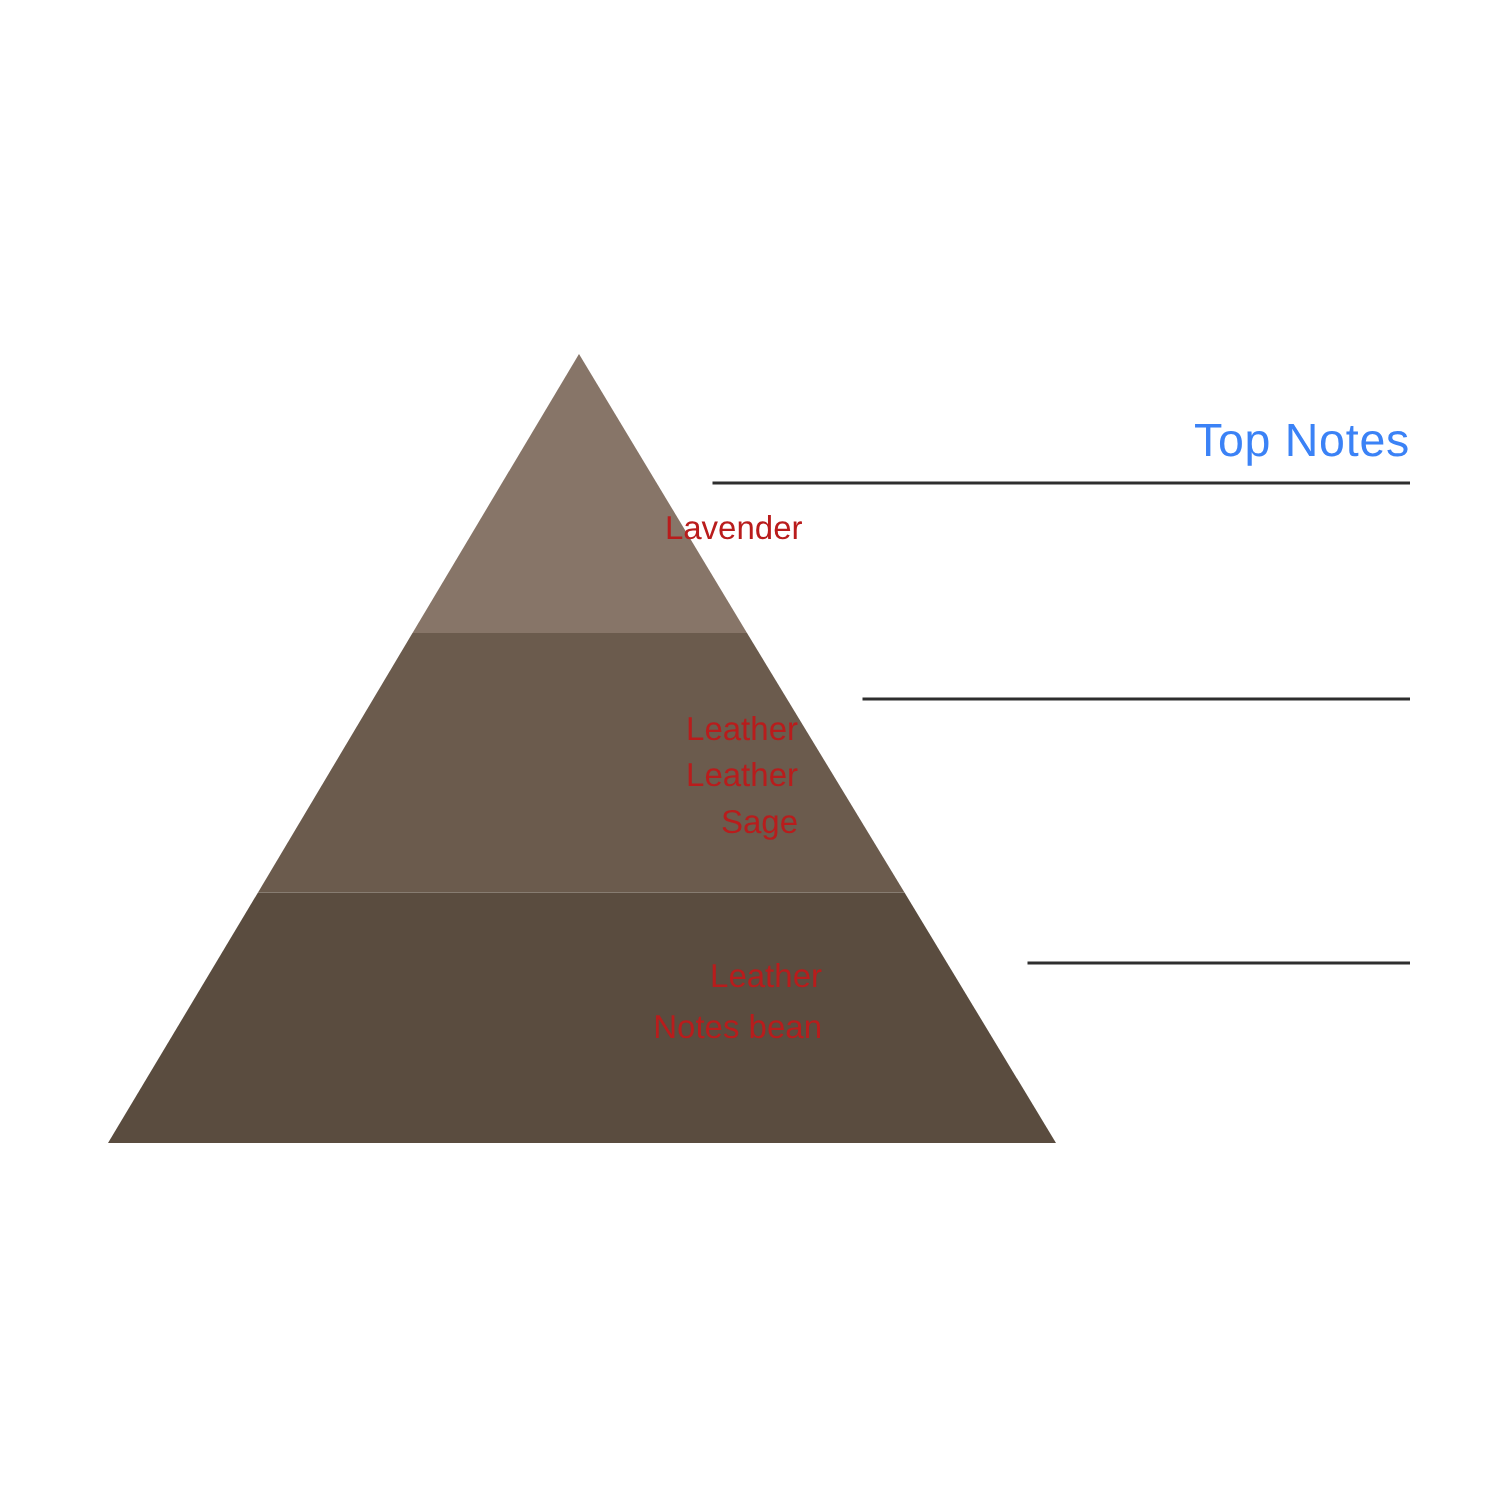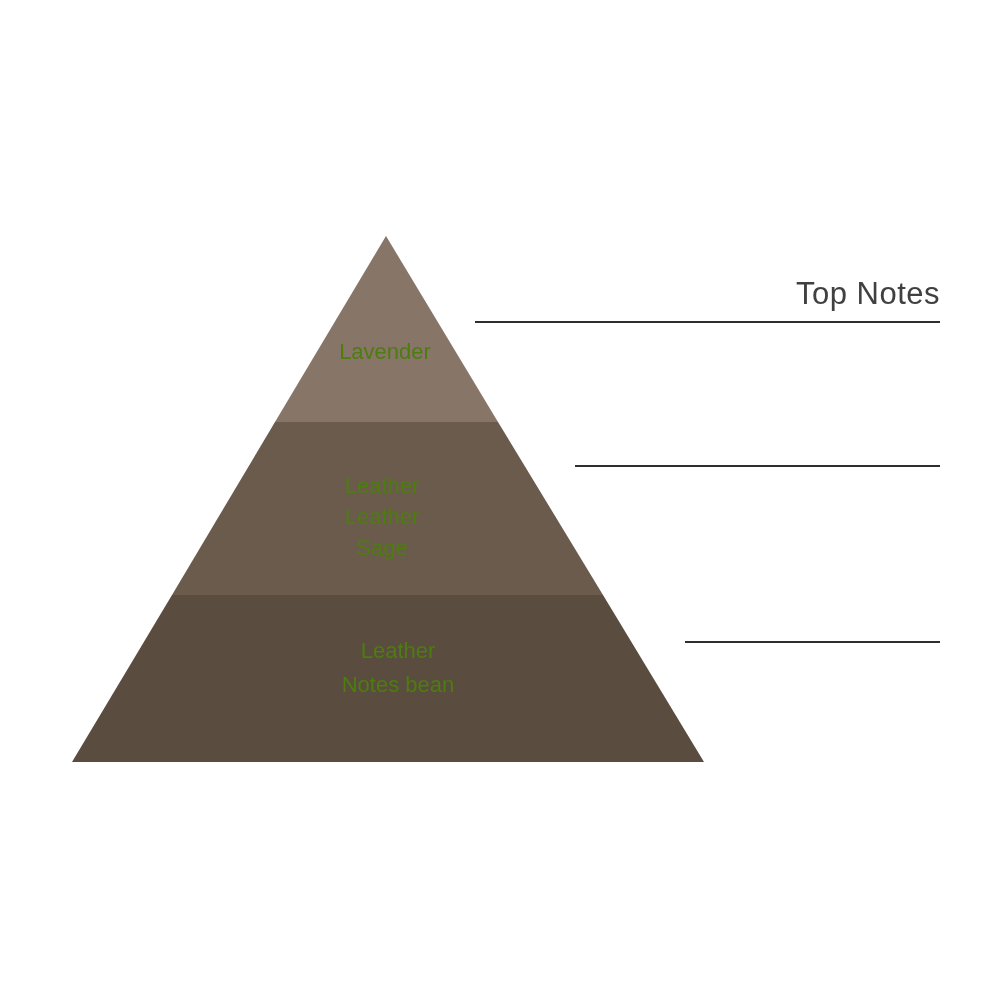--- a/index.html
+++ b/index.html
@@ -15,39 +15,39 @@
     background: #ffffff;
     overflow: hidden;
   }
   .pyramid-svg {
     position: absolute;
     left: 0;
     top: 0;
   }
   .notes-block {
     position: absolute;
-    text-align: center;
-    color: #4d7c0f;
+    text-align: right;
+    color: #b91c1c;
     font-size: 22px;
   }
   .notes-block div {
     line-height: 31px;
   }
   .notes-top    { left: 235px; top: 336px; width: 300px; }
   .notes-middle { left: 232px; top: 470px; width: 300px; }
   .notes-base   { left: 248px; top: 634px; width: 300px; }
   .notes-base div { line-height: 34px; }
   .side-label-group {
     position: absolute;
     right: 60px;
     text-align: right;
   }
   .side-label-text {
     font-size: 31px;
-    color: #404040;
+    color: #3b82f6;
     letter-spacing: 0.5px;
     white-space: nowrap;
   }
   .side-label-line {
     height: 2px;
     background: #2e2e2e;
     margin-left: auto;
     margin-top: 9px;
   }
   .group-top    { top: 276px; }

